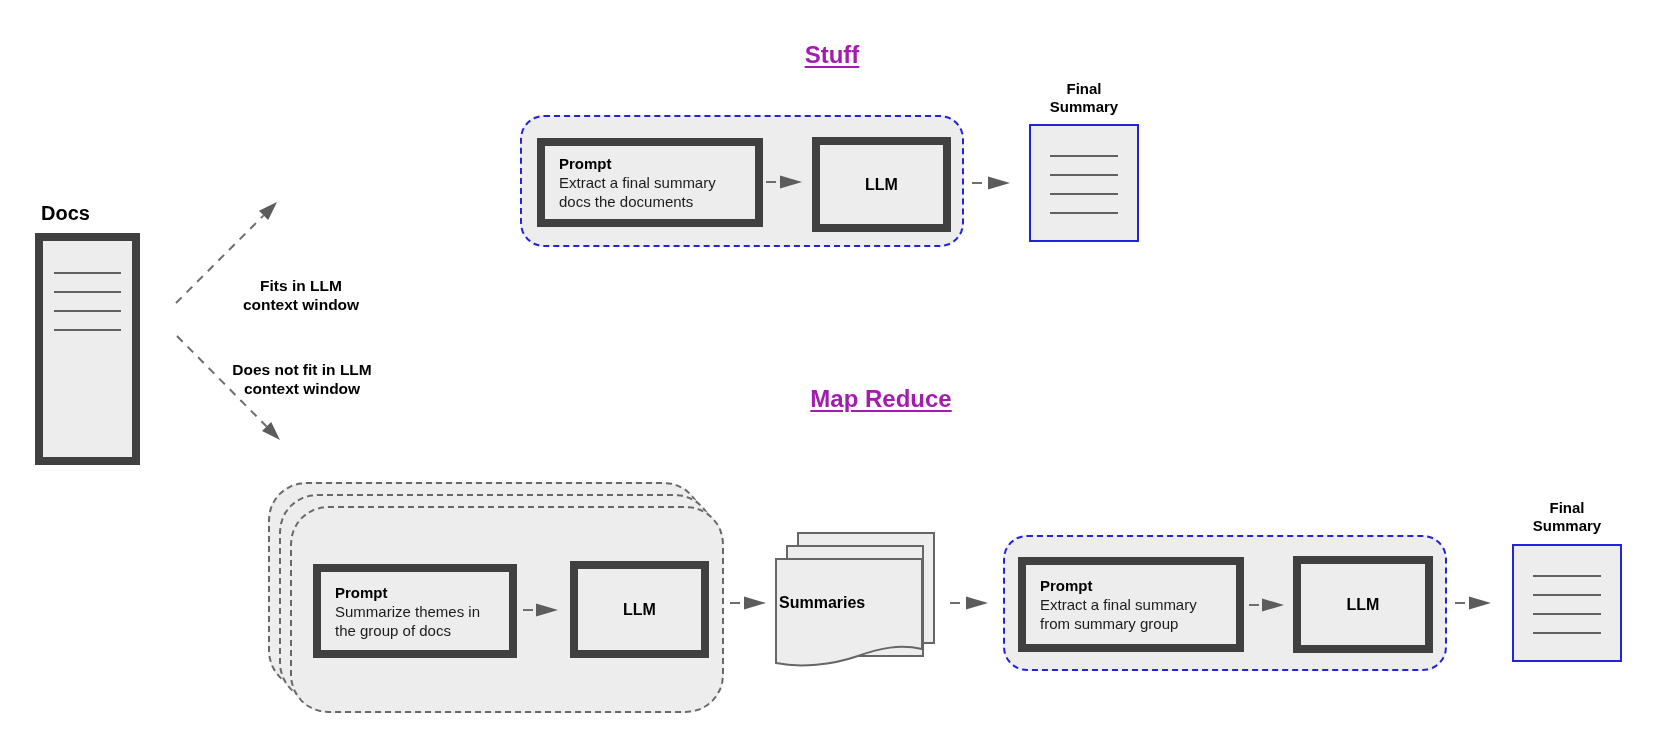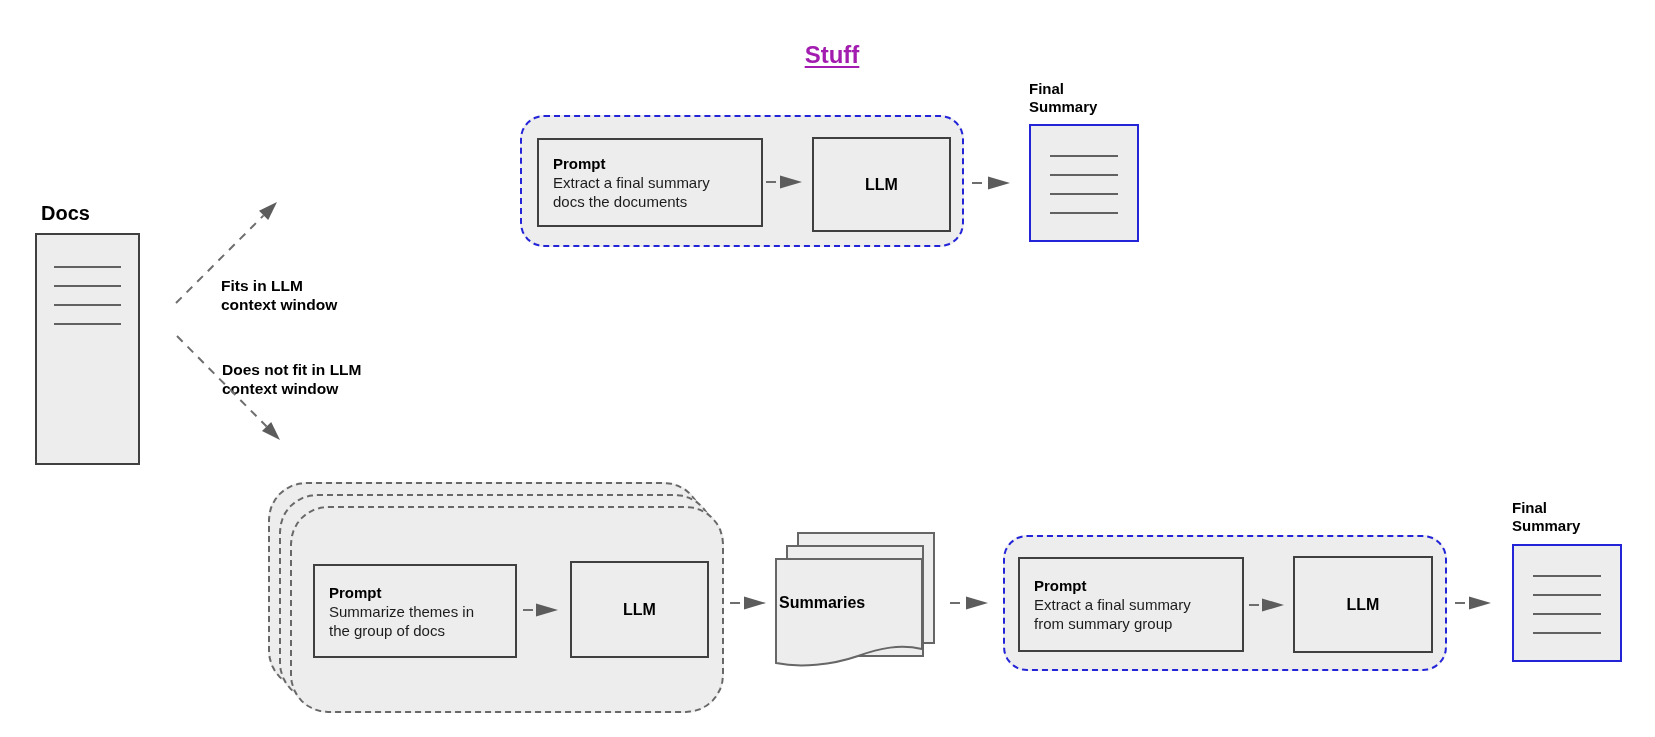--- a/index.html
+++ b/index.html
@@ -2,38 +2,38 @@
 <html><head>
 <meta charset="utf-8">
 <style>
   html,body { margin:0; padding:0; background:#ffffff; }
   .canvas {
     position:relative; width:1655px; height:737px; overflow:hidden;
     background:#ffffff; font-family:"Liberation Sans", sans-serif; color:#141414;
   }
   .abs { position:absolute; box-sizing:border-box; }
   .node {
-    background:#ededed; border:2px solid #404040;
+    background:#ededed; border:8px solid #404040;
   }
   .blue-group {
     background:#ededed; border:2px dashed #2323d8; border-radius:24px;
   }
   .stack-card {
     background:#ededed; border:2px dashed #686868; border-radius:38px;
   }
   .page {
     background:#ededed; border:2px solid #666666;
   }
   .title {
     font-weight:bold; font-size:24px; text-align:center; color:#a21caf;
     text-decoration:underline; text-decoration-thickness:2px; text-underline-offset:3px;
     white-space:nowrap;
   }
   .node-label { font-weight:bold; text-align:left; color:#000; white-space:nowrap; }
-  .two-line { font-weight:bold; font-size:15.5px; line-height:19px; text-align:left; color:#000; white-space:nowrap; }
+  .two-line { font-weight:bold; font-size:15.5px; line-height:19px; text-align:center; color:#000; white-space:nowrap; }
   .prompt-box { display:flex; flex-direction:column; justify-content:center; padding-left:14px; }
   .prompt-box .ph { font-weight:bold; font-size:15px; line-height:19px; color:#000; }
   .prompt-box .pl { font-size:15px; line-height:19px; color:#1c1c1c; }
   .llm-box { display:flex; align-items:center; justify-content:center; font-weight:bold; font-size:16px; color:#000; }
   .doc-lines { display:flex; flex-direction:column; align-items:center; }
   .doc-line { height:2px; background:#616161; }
   .docs-doc { padding-top:31px; }
   .docs-doc .doc-line { width:67px; margin-bottom:17px; }
   .final-doc { border:2.5px solid #2323d8; padding-top:29px; }
   .final-doc .doc-line { width:68px; margin-bottom:17px; }
@@ -117,20 +117,21 @@
     <div>Final</div>
     <div>Summary</div>
   </div>
   <div class="abs node doc-lines final-doc z2" style="left:1029px; top:124px; width:110px; height:118px;">
     <div class="doc-line"></div>
     <div class="doc-line"></div>
     <div class="doc-line"></div>
     <div class="doc-line"></div>
   </div>
 
+  <div class="abs title" style="left:781px; top:385px; width:200px;">Map Reduce</div>
 
   <div class="abs stack-card z2" style="left:268px; top:482px; width:434px; height:207px;"></div>
   <div class="abs stack-card z3" style="left:279px; top:494px; width:434px; height:207px;"></div>
   <div class="abs stack-card z4" style="left:290px; top:506px; width:434px; height:207px;"></div>
 
   <div class="abs node prompt-box z5" style="left:313px; top:564px; width:204px; height:94px;">
     <div class="ph">Prompt</div>
     <div class="pl">Summarize themes in</div>
     <div class="pl">the group of docs</div>
   </div>

